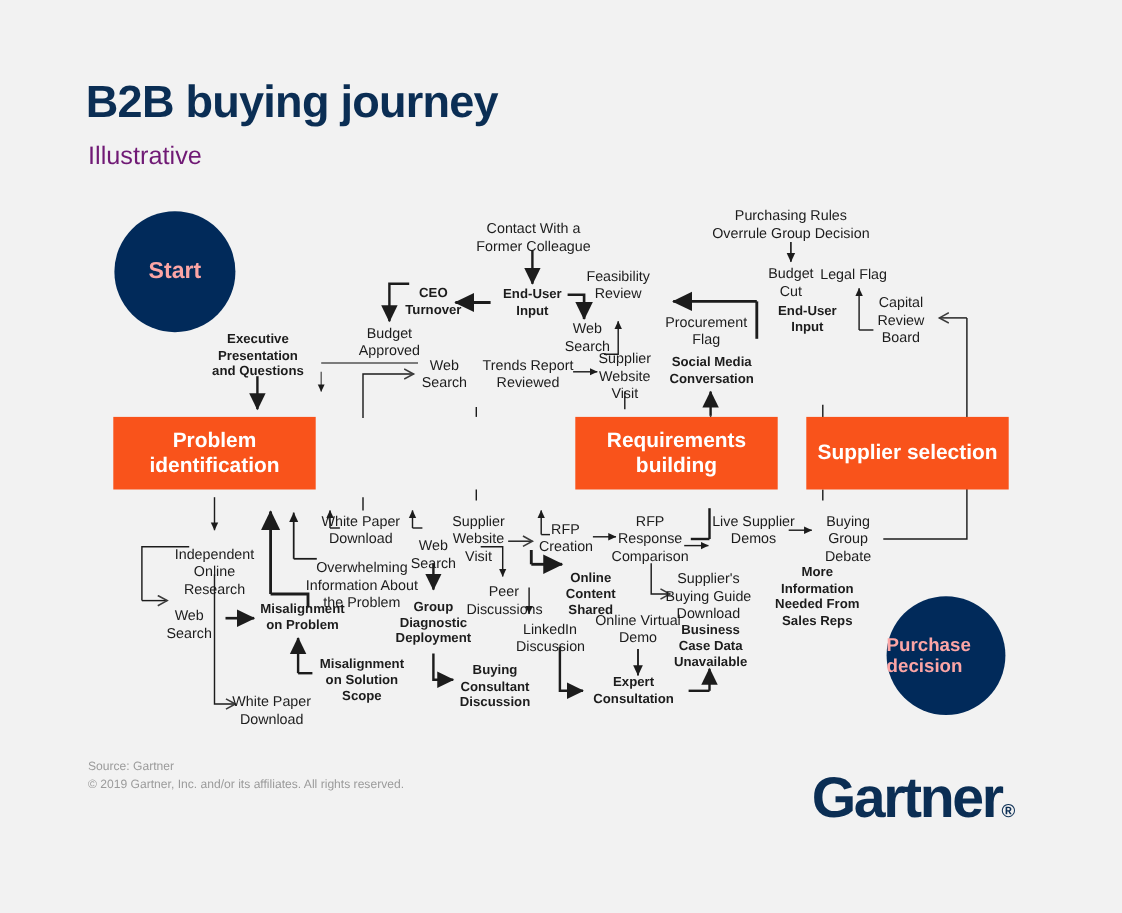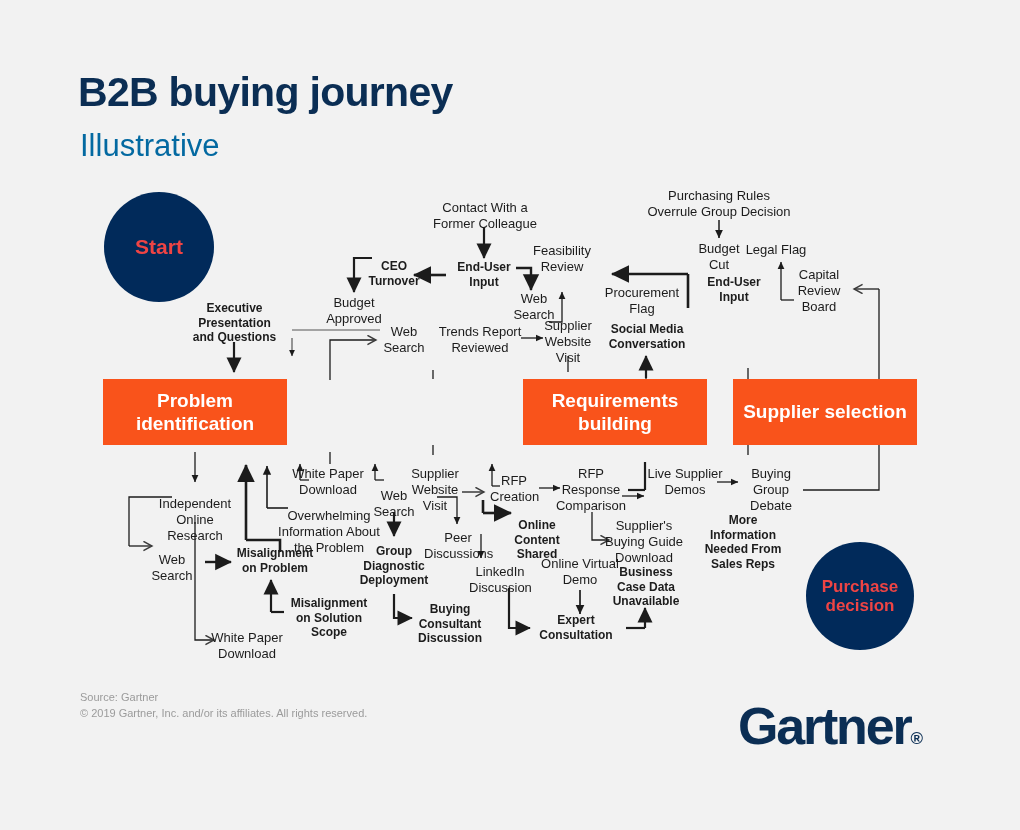--- a/index.html
+++ b/index.html
@@ -14,30 +14,30 @@
   #stage{position:absolute;left:0;top:0;width:1020px;height:830px;}
 
   
   .title{
     position:absolute;left:78px;top:72px;
     font-size:41px;font-weight:bold;color:#0b2e54;
     letter-spacing:-0.7px;line-height:1;
   }
   .subtitle{
     position:absolute;left:80px;top:130px;
-    font-size:31px;font-weight:400;color:#0369a1;
+    font-size:23px;font-weight:400;color:#701a75;
     letter-spacing:0px;line-height:1;
   }
 
   
   .circle{
     position:absolute;border-radius:50%;
-    background:#012a5a;color:#ef4444;
+    background:#012a5a;color:#fca5a5;
     display:flex;align-items:center;justify-content:center;
-    text-align:center;font-weight:bold;line-height:1.12;
+    text-align:left;font-weight:bold;line-height:1.12;
   }
   #start-circle{left:104px;top:192px;width:110px;height:110px;font-size:21px;}
   #purchase-circle{left:806px;top:542px;width:108px;height:108px;font-size:17px;}
 
   
   .stage-box{
     position:absolute;background:#f9531b;color:#fff;
     display:flex;align-items:center;justify-content:center;
     text-align:center;font-weight:bold;font-size:19px;line-height:1.22;
     top:379px;height:66px;

